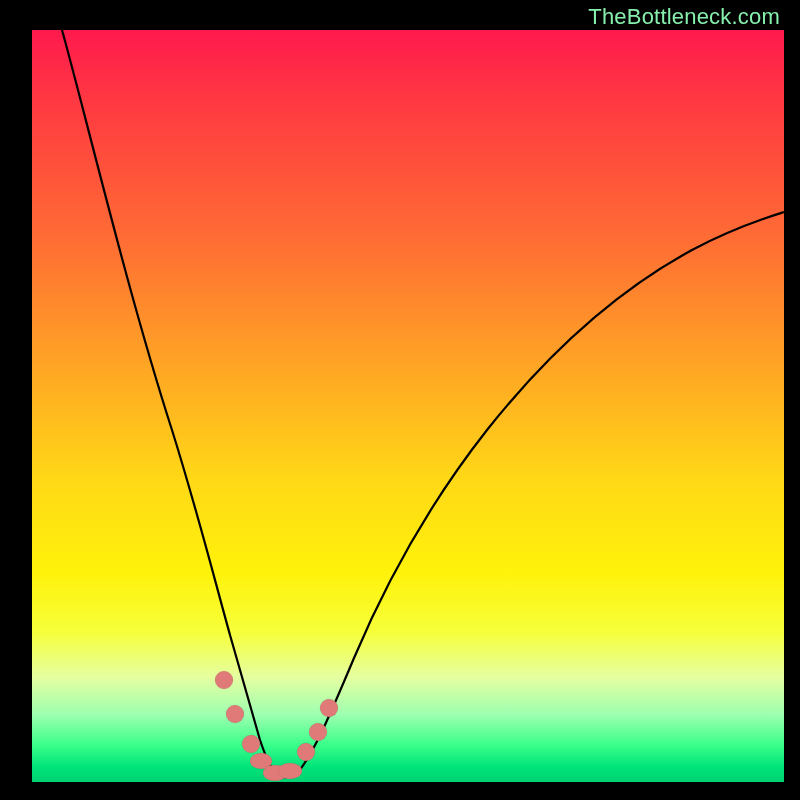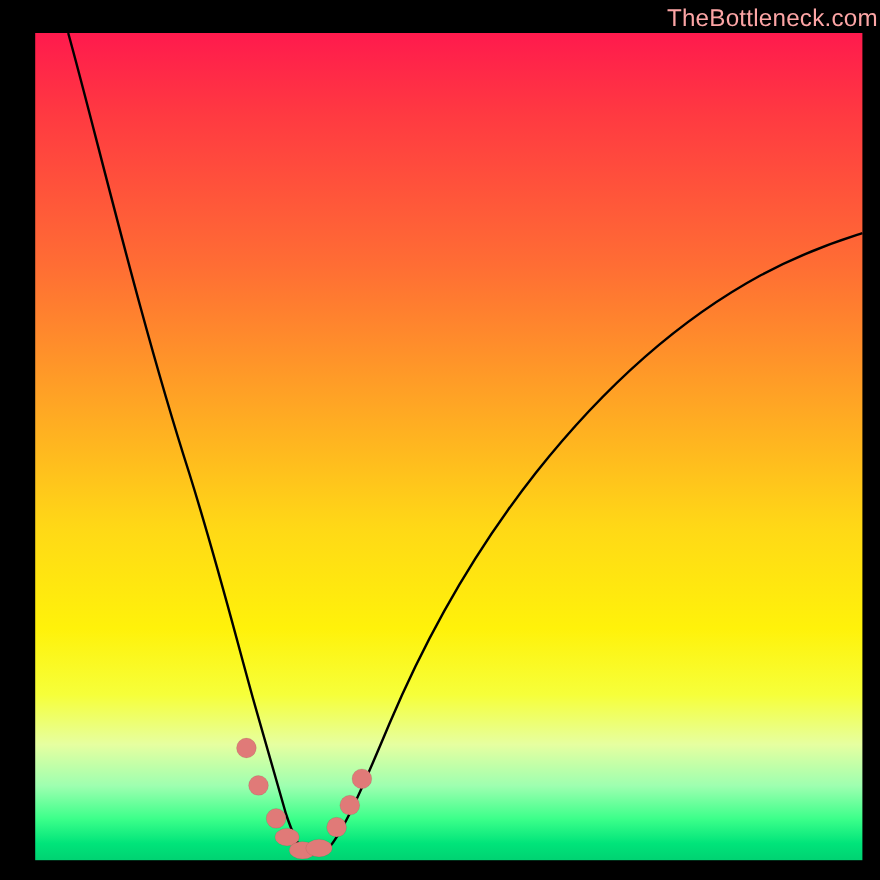--- a/index.html
+++ b/index.html
@@ -38,22 +38,22 @@
       #e6ffa0 86%,
       #9effb0 91%,
       #3cff8a 95%,
       #00e47a 98%,
       #00d272 100%
     );
   }
   .watermark {
     position: absolute;
     top: 4px;
-    right: 2px;
-    color: #fca5a5;
+    right: 20px;
+    color: #86efac;
     font-size: 22px;
     letter-spacing: 0.2px;
     user-select: none;
   }
   svg.curves {
     position: absolute;
     left: 0;
     top: 0;
     width: 752px;
     height: 752px;

